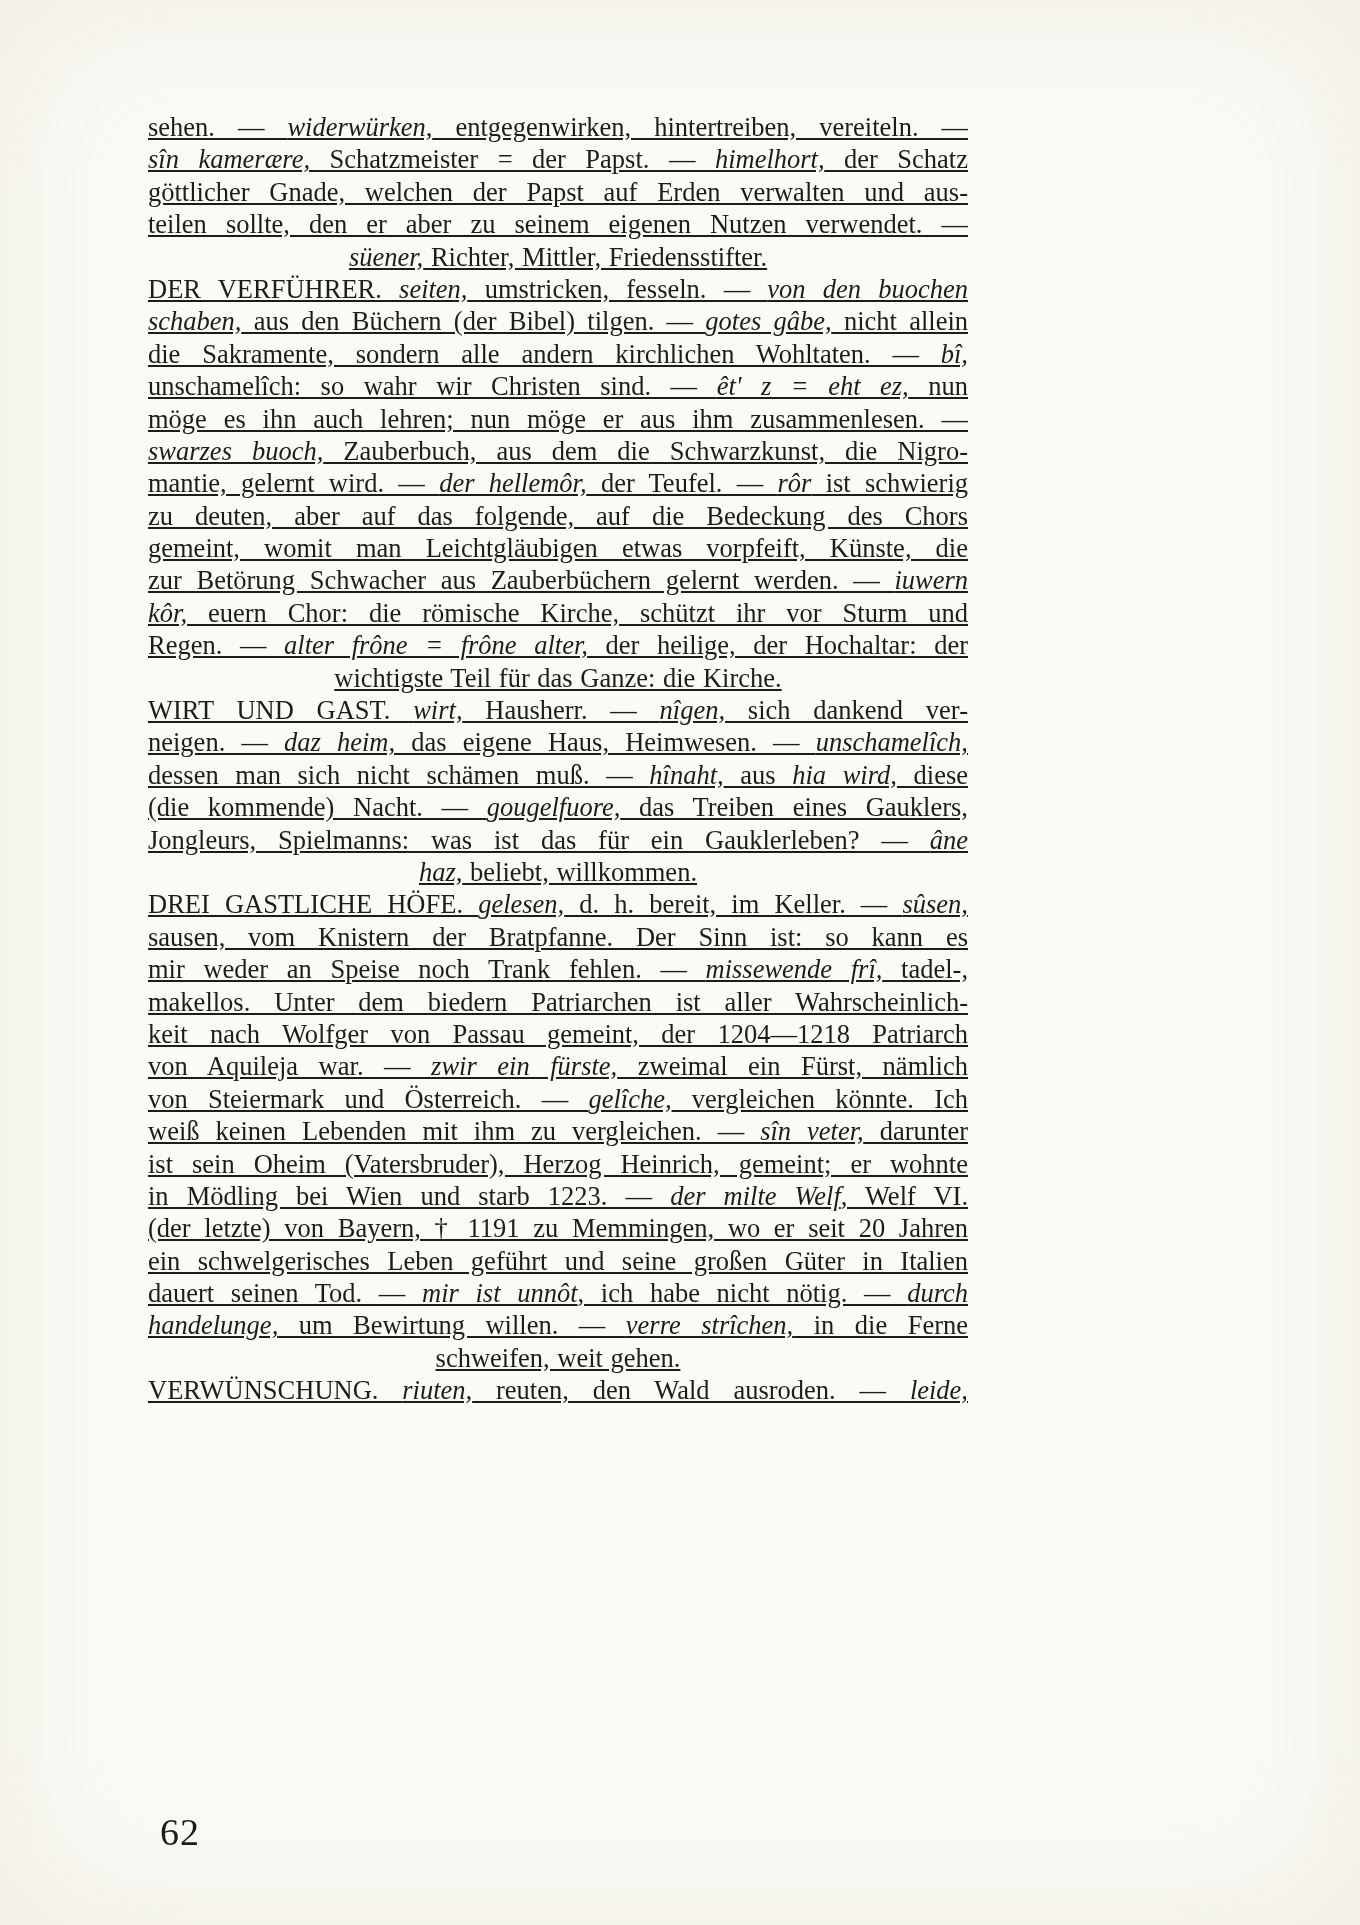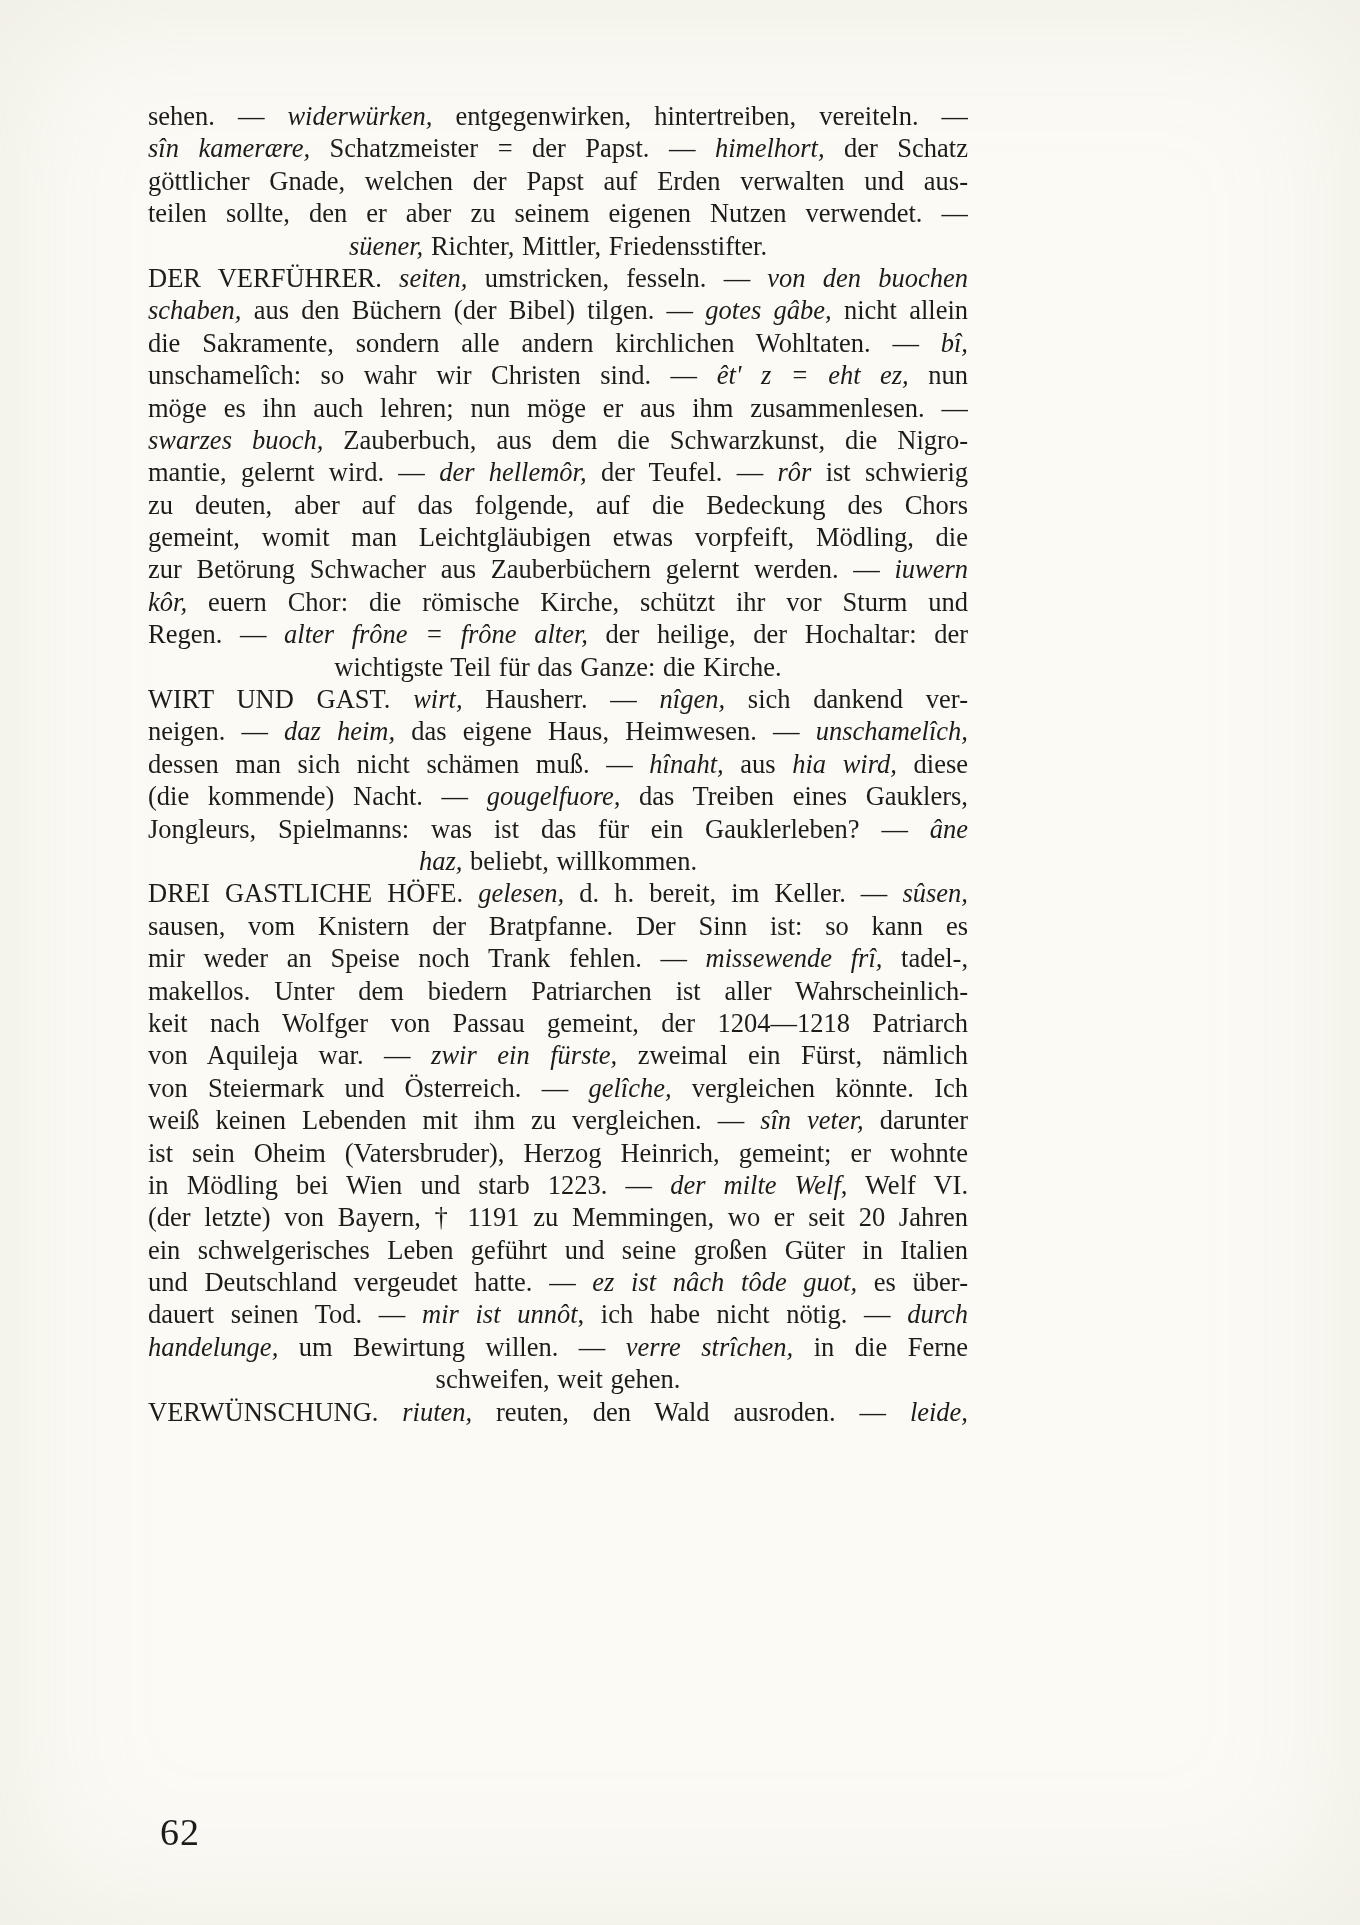--- a/index.html
+++ b/index.html
@@ -16,22 +16,23 @@
     position:relative;
     width:1360px;height:1925px;
     background:var(--paper);
     box-shadow:inset 0 0 160px rgba(185,175,145,0.18);
     overflow:hidden;
     color:var(--ink);
   }
   .textblock{
     position:absolute;
     left:148px;
-    top:100px;
+    top:111px;
     width:820px;
+    text-decoration:underline;
   }
   .line{
     height:32.4px;
     line-height:32.4px;
     font-size:26.5px;
     overflow:hidden;
     text-align:center;
     word-spacing:1px;
     white-space:normal;
   }
@@ -68,21 +69,21 @@
       <div class="line j"><span class="seg">teilen sollte, den er aber zu seinem eigenen Nutzen verwendet. —</span></div>
       <div class="line"><span class="seg it">süener,</span><span class="seg"> Richter, Mittler, Friedensstifter.</span></div>
       <div class="line j"><span class="seg">DER VERFÜHRER. </span><span class="seg it">seiten,</span><span class="seg"> umstricken, fesseln. — </span><span class="seg it">von den buochen</span></div>
       <div class="line j"><span class="seg it">schaben,</span><span class="seg"> aus den Büchern (der Bibel) tilgen. — </span><span class="seg it">gotes gâbe,</span><span class="seg"> nicht allein</span></div>
       <div class="line j"><span class="seg">die Sakramente, sondern alle andern kirchlichen Wohltaten. — </span><span class="seg it">bî,</span></div>
       <div class="line j"><span class="seg">unschamelîch: so wahr wir Christen sind. — </span><span class="seg it">êt' z = eht ez,</span><span class="seg"> nun</span></div>
       <div class="line j"><span class="seg">möge es ihn auch lehren; nun möge er aus ihm zusammenlesen. —</span></div>
       <div class="line j"><span class="seg it">swarzes buoch,</span><span class="seg"> Zauberbuch, aus dem die Schwarzkunst, die Nigro-</span></div>
       <div class="line j"><span class="seg">mantie, gelernt wird. — </span><span class="seg it">der hellemôr,</span><span class="seg"> der Teufel. — </span><span class="seg it">rôr</span><span class="seg"> ist schwierig</span></div>
       <div class="line j"><span class="seg">zu deuten, aber auf das folgende, auf die Bedeckung des Chors</span></div>
-      <div class="line j"><span class="seg">gemeint, womit man Leichtgläubigen etwas vorpfeift, Mödling, die</span></div>
+      <div class="line j"><span class="seg">gemeint, womit man Leichtgläubigen etwas vorpfeift, Künste, die</span></div>
       <div class="line j"><span class="seg">zur Betörung Schwacher aus Zauberbüchern gelernt werden. — </span><span class="seg it">iuwern</span></div>
       <div class="line j"><span class="seg it">kôr,</span><span class="seg"> euern Chor: die römische Kirche, schützt ihr vor Sturm und</span></div>
       <div class="line j"><span class="seg">Regen. — </span><span class="seg it">alter frône = frône alter,</span><span class="seg"> der heilige, der Hochaltar: der</span></div>
       <div class="line"><span class="seg">wichtigste Teil für das Ganze: die Kirche.</span></div>
       <div class="line j"><span class="seg">WIRT UND GAST. </span><span class="seg it">wirt,</span><span class="seg"> Hausherr. — </span><span class="seg it">nîgen,</span><span class="seg"> sich dankend ver-</span></div>
       <div class="line j"><span class="seg">neigen. — </span><span class="seg it">daz heim,</span><span class="seg"> das eigene Haus, Heimwesen. — </span><span class="seg it">unschamelîch,</span></div>
       <div class="line j"><span class="seg">dessen man sich nicht schämen muß. — </span><span class="seg it">hînaht,</span><span class="seg"> aus </span><span class="seg it">hia wird,</span><span class="seg"> diese</span></div>
       <div class="line j"><span class="seg">(die kommende) Nacht. — </span><span class="seg it">gougelfuore,</span><span class="seg"> das Treiben eines Gauklers,</span></div>
       <div class="line j"><span class="seg">Jongleurs, Spielmanns: was ist das für ein Gauklerleben? — </span><span class="seg it">âne</span></div>
       <div class="line"><span class="seg it">haz,</span><span class="seg"> beliebt, willkommen.</span></div>
@@ -91,20 +92,19 @@
       <div class="line j"><span class="seg">mir weder an Speise noch Trank fehlen. — </span><span class="seg it">missewende frî,</span><span class="seg"> tadel-,</span></div>
       <div class="line j"><span class="seg">makellos. Unter dem biedern Patriarchen ist aller Wahrscheinlich-</span></div>
       <div class="line j"><span class="seg">keit nach Wolfger von Passau gemeint, der 1204—1218 Patriarch</span></div>
       <div class="line j"><span class="seg">von Aquileja war. — </span><span class="seg it">zwir ein fürste,</span><span class="seg"> zweimal ein Fürst, nämlich</span></div>
       <div class="line j"><span class="seg">von Steiermark und Österreich. — </span><span class="seg it">gelîche,</span><span class="seg"> vergleichen könnte. Ich</span></div>
       <div class="line j"><span class="seg">weiß keinen Lebenden mit ihm zu vergleichen. — </span><span class="seg it">sîn veter,</span><span class="seg"> darunter</span></div>
       <div class="line j"><span class="seg">ist sein Oheim (Vatersbruder), Herzog Heinrich, gemeint; er wohnte</span></div>
       <div class="line j"><span class="seg">in Mödling bei Wien und starb 1223. — </span><span class="seg it">der milte Welf</span><span class="seg">, Welf VI.</span></div>
       <div class="line j"><span class="seg">(der letzte) von Bayern, † 1191 zu Memmingen, wo er seit 20 Jahren</span></div>
       <div class="line j"><span class="seg">ein schwelgerisches Leben geführt und seine großen Güter in Italien</span></div>
-      <div class="line j"><span class="seg">und Deutschland vergeudet hatte. — </span><span class="seg it">ez ist nâch tôde guot,</span><span class="seg"> es über-</span></div>
       <div class="line j"><span class="seg">dauert seinen Tod. — </span><span class="seg it">mir ist unnôt</span><span class="seg">, ich habe nicht nötig. — </span><span class="seg it">durch</span></div>
       <div class="line j"><span class="seg it">handelunge,</span><span class="seg"> um Bewirtung willen. — </span><span class="seg it">verre strîchen,</span><span class="seg"> in die Ferne</span></div>
       <div class="line"><span class="seg">schweifen, weit gehen.</span></div>
       <div class="line j"><span class="seg">VERWÜNSCHUNG. </span><span class="seg it">riuten,</span><span class="seg"> reuten, den Wald ausroden. — </span><span class="seg it">leide,</span></div>
     </div>
   <div class="pagenum">62</div>
 </div>
 
 </body></html>

